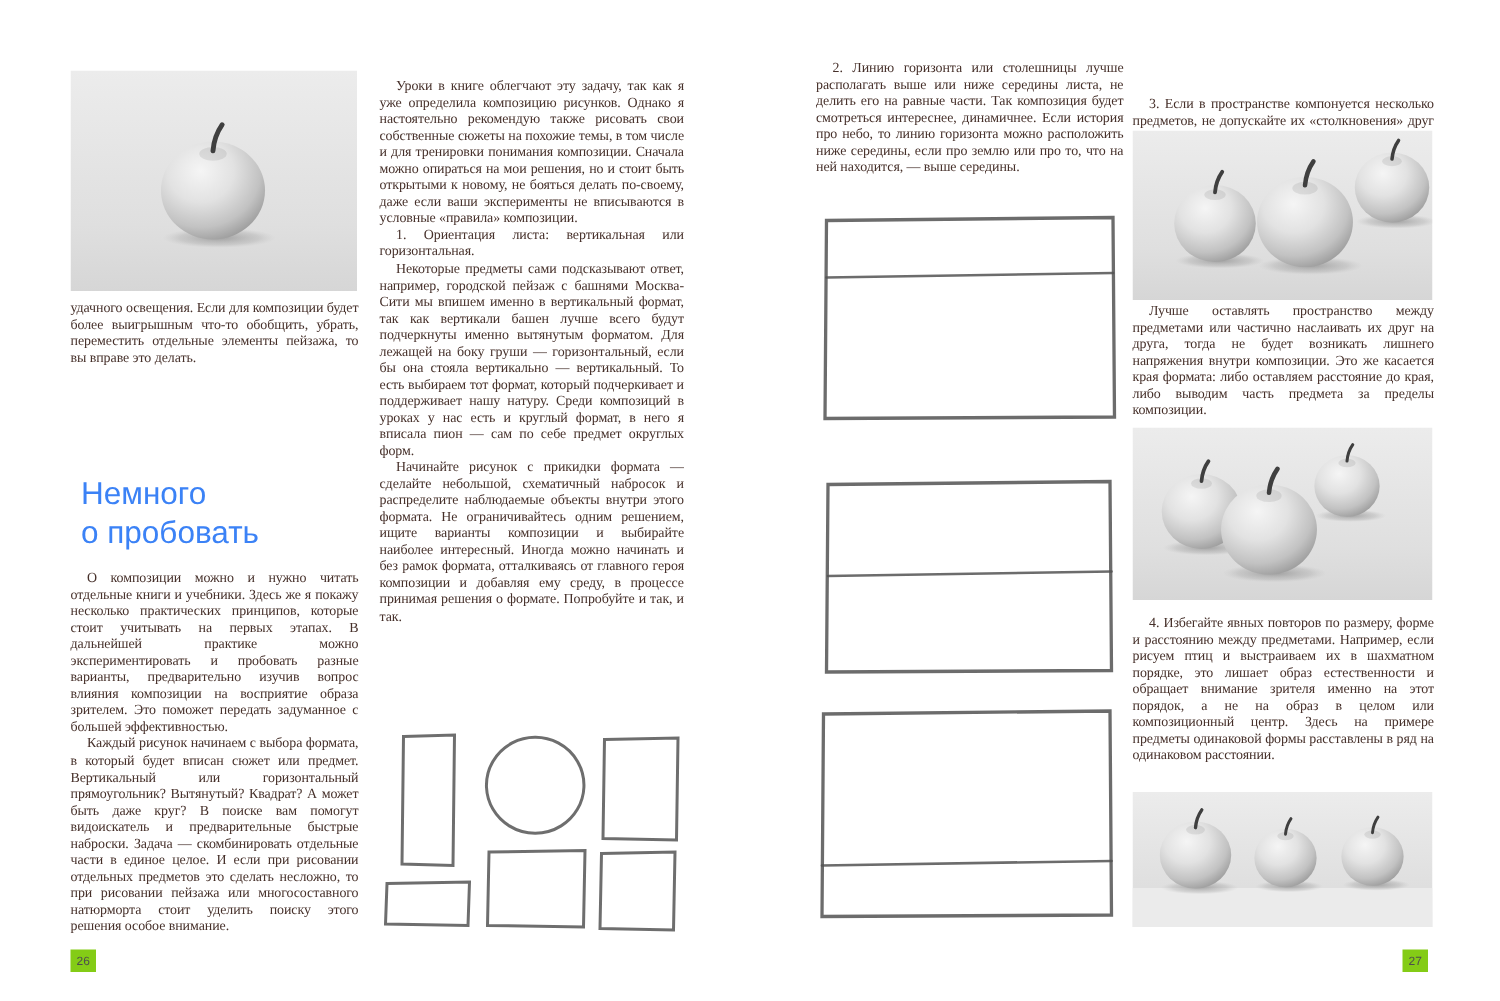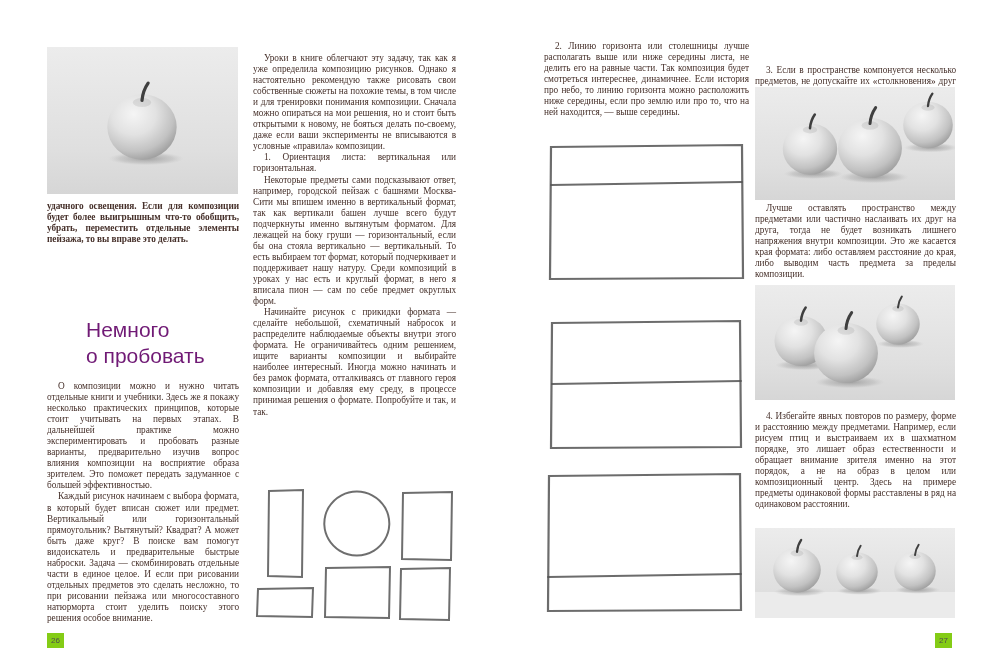--- a/index.html
+++ b/index.html
@@ -12,21 +12,21 @@
   .abs{position:absolute;}
   .textcol{
     position:absolute;text-align:justify;
     font-size:9.3px;line-height:11.05px;letter-spacing:-0.05px;
     color:#46302a;
   }
   .textcol p{margin:0;text-indent:11px;}
   .textcol p.noindent{text-indent:0;}
   .heading{
     position:absolute;font-family:"Liberation Sans","DejaVu Sans",sans-serif;
-    font-size:21px;line-height:26px;font-weight:500;color:#701a75;letter-spacing:0;margin-left:32px;
+    font-size:21px;line-height:26px;font-weight:500;color:#3b82f6;letter-spacing:0;
   }
   .pagenum{
     position:absolute;width:17px;height:15px;background:#84cc16;
     font-family:"Liberation Sans","DejaVu Sans",sans-serif;
     font-size:8px;color:#4d4d4d;display:flex;align-items:center;justify-content:center;
   }
   .photo{position:absolute;display:block;}
   svg{display:block;}
 </style>
 </head>
@@ -61,21 +61,21 @@
     </defs>
   </svg>
 
   <div class="abs" style="left:0;top:0;width:500px;height:667px;">
 
     <svg class="photo" style="left:47px;top:47px" width="191" height="147" viewBox="0 0 191 147">
       <rect width="191" height="147" fill="url(#gBg)"></rect>
       <use href="#apple" x="-44" y="-48" width="88" height="88" transform="translate(95,80) scale(1.02)"></use>
     </svg>
 
-    <div class="textcol" style="left:47px;top:201px;width:192px;font-weight:bold;">
+    <div class="textcol" style="left:47px;top:201px;width:192px;">
       <p class="noindent">удачного освещения. Если для композиции будет более выигрышным что-то обобщить, убрать, переместить отдельные элементы пейзажа, то вы вправе это делать.</p>
     </div>
 
     <div class="heading" style="left:54px;top:317px;">
       <div>Немного</div>
       <div>о пробовать</div>
     </div>
 
     <div class="textcol" style="left:47px;top:381px;width:192px;">
       <p>О композиции можно и нужно читать отдельные книги и учебники. Здесь же я покажу несколько практических принципов, которые стоит учитывать на первых этапах. В дальнейшей практике можно экспериментировать и пробовать разные варианты, предварительно изучив вопрос влияния композиции на восприятие образа зрителем. Это поможет передать задуманное с большей эффективностью.</p>

